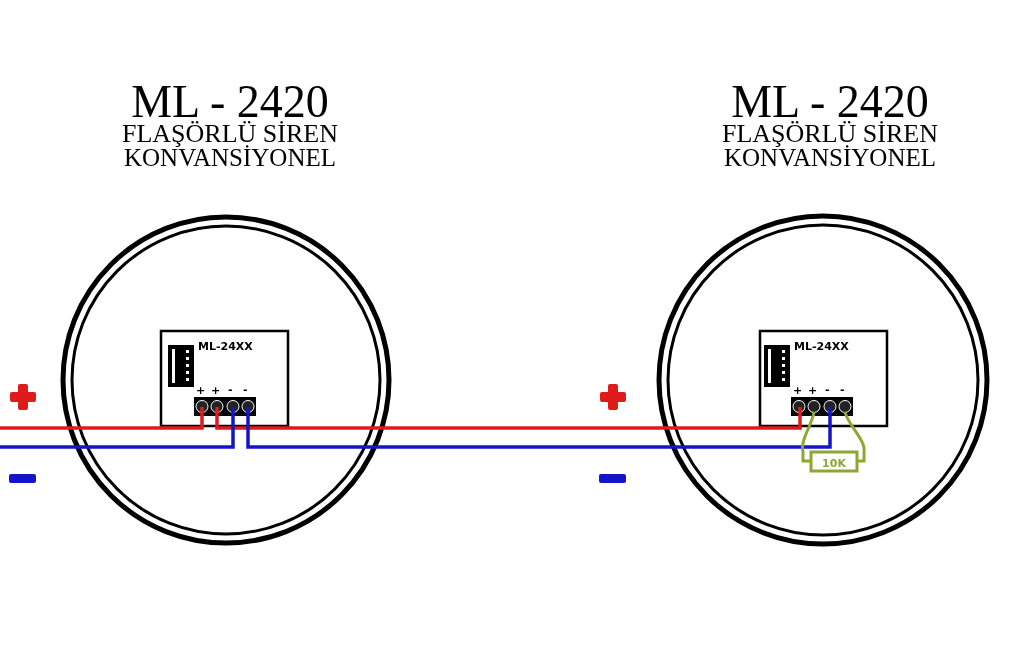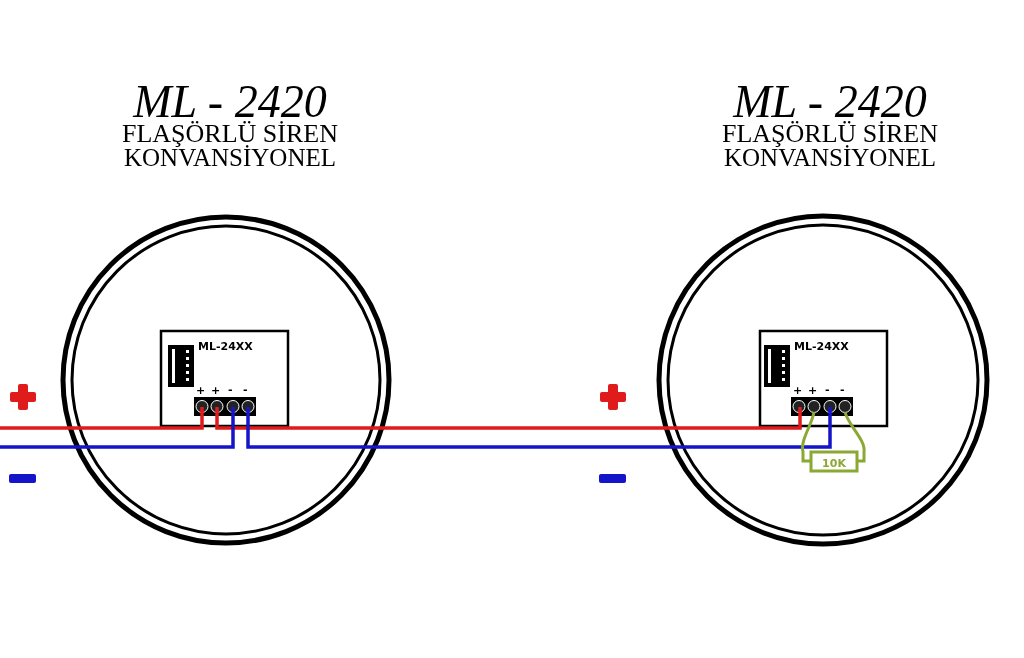--- a/index.html
+++ b/index.html
@@ -1,19 +1,19 @@
 <!DOCTYPE html>
 <html><head>
 <meta charset="utf-8">
 <style>
   html, body { margin: 0; padding: 0; background: #ffffff; }
   body { width: 1024px; height: 658px; position: relative; overflow: hidden; }
   svg { position: absolute; left: 0; top: 0; }
   .title-block { position: absolute; text-align: center; color: #000; font-family: "Liberation Serif", "DejaVu Serif", serif; }
-  .title-main { font-size: 46px; line-height: 40px; letter-spacing: 0px; font-style: italic; }
+  .title-main { font-size: 46px; line-height: 40px; letter-spacing: 0px; }
   .title-sub { font-size: 26px; line-height: 24px; text-align: center; }
   .title-sub2 { font-size: 25px; line-height: 24px; }
   .mod-label { font-family: "DejaVu Sans", "Liberation Sans", sans-serif; font-weight: bold; font-size: 11px; }
   .pol-label { font-family: "DejaVu Sans", "Liberation Sans", sans-serif; font-weight: bold; font-size: 11px; }
   .res-label { font-family: "DejaVu Sans", "Liberation Sans", sans-serif; font-weight: bold; font-size: 11px; }
 </style>
 </head>
 <body>
 
 <svg width="1024" height="658" viewBox="0 0 1024 658">

